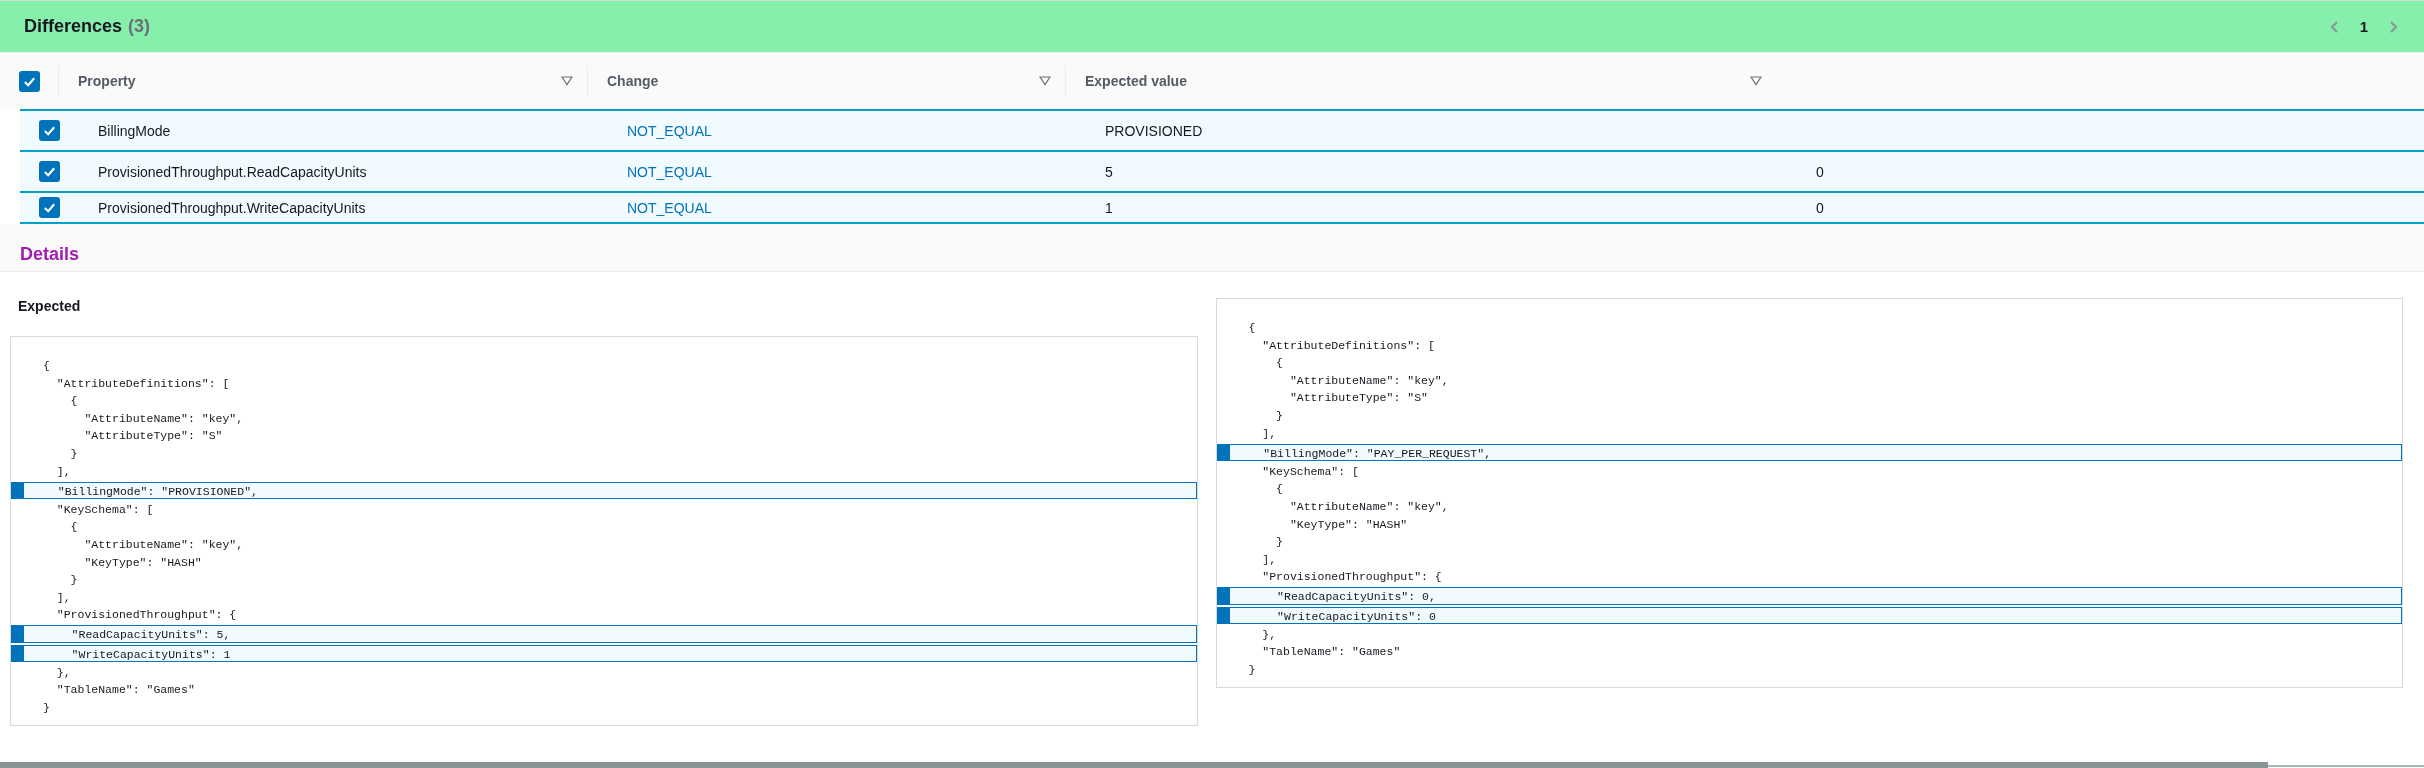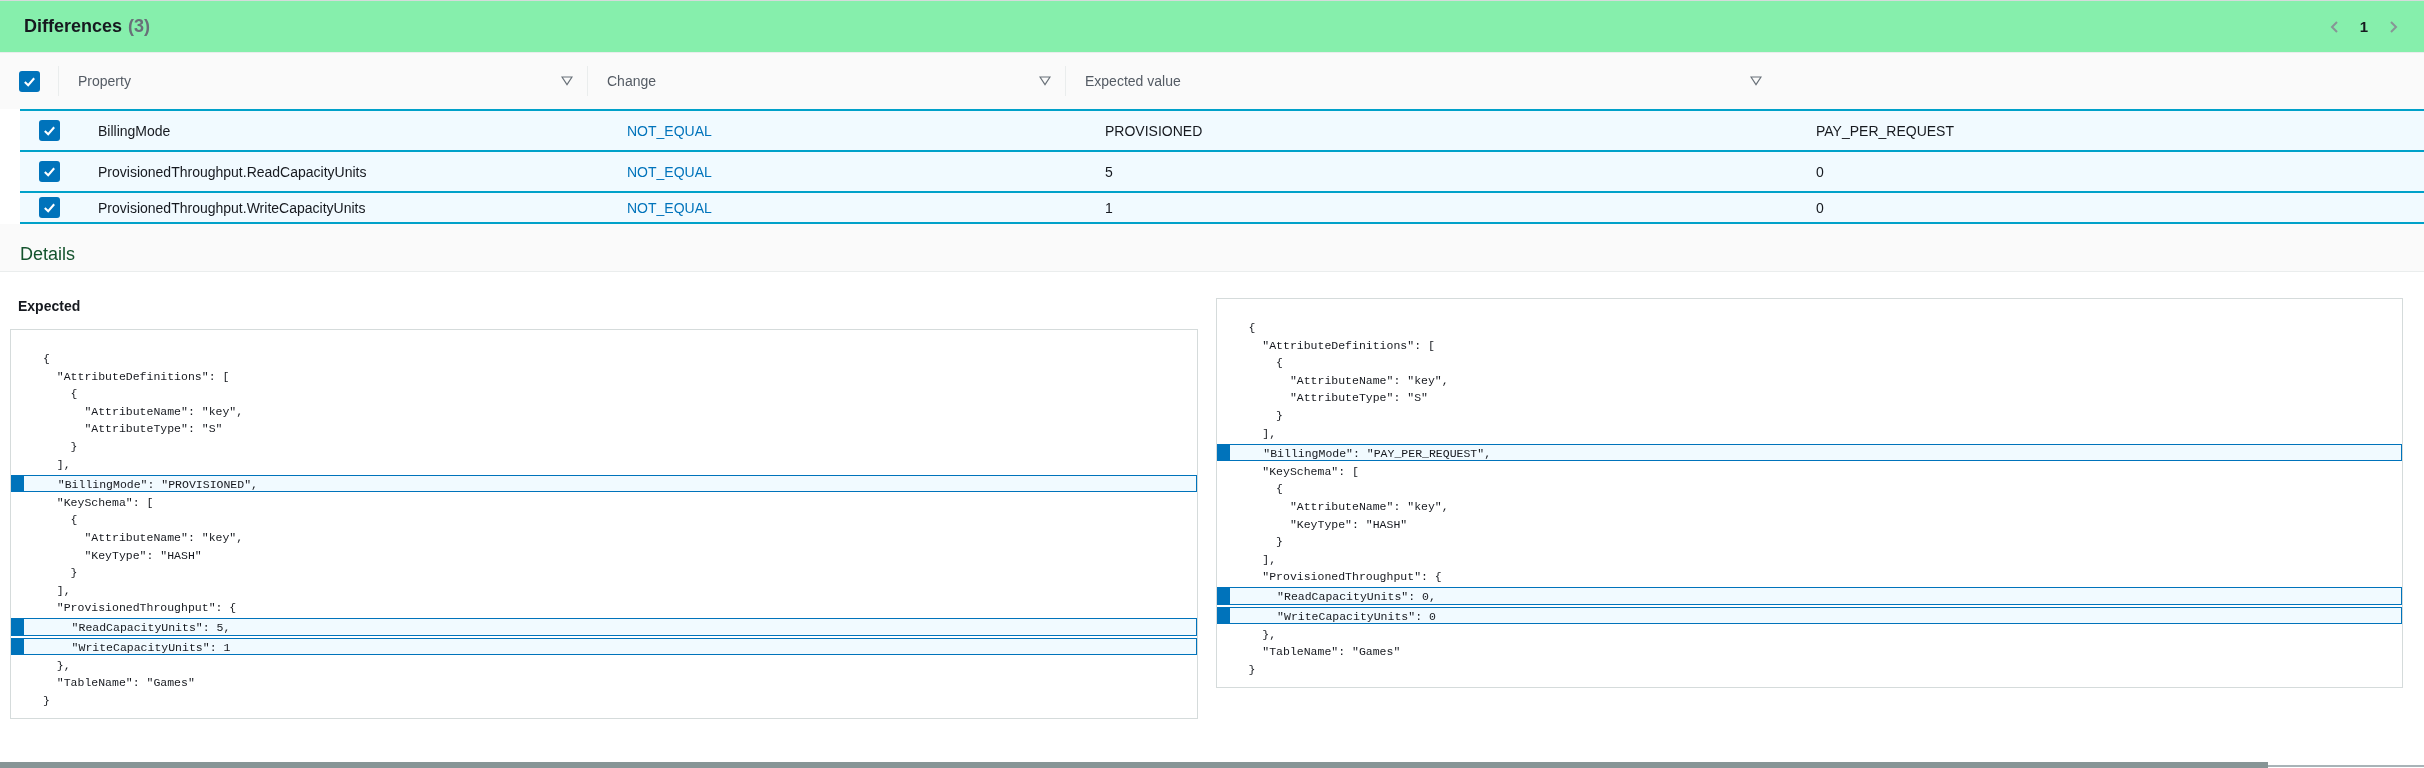--- a/index.html
+++ b/index.html
@@ -23,21 +23,21 @@
   .page-num { font-size:15px; font-weight:700; color:#16191f; cursor:pointer; }
 
   
   .grid-cols {
     display:grid;
     grid-template-columns:58px 529px 478px 711px 1fr;
   }
   .thead { height:56px; background:#fafafa; align-items:center; }
   .th {
     position:relative; height:100%; display:flex; align-items:center; justify-content:space-between;
-    padding:0 14px 0 20px; font-size:14px; font-weight:400; color:#545b64; cursor:pointer;text-align:right;
+    padding:0 14px 0 20px; font-size:14px; font-weight:700; color:#545b64; cursor:pointer;text-align:right;
   }
   .th::before {
     content:""; position:absolute; left:0; top:50%; transform:translateY(-50%);
     width:1px; height:30px; background:#eaeded;
   }
   .cb-cell { display:flex; align-items:center; justify-content:center; }
   .checkbox {
     width:21px; height:21px; border-radius:3px; background:#0073bb; display:inline-flex;
     align-items:center; justify-content:center; cursor:pointer; flex:none;
   }
@@ -47,25 +47,25 @@
   }
   .trow:last-child { border-bottom:2px solid #00a1c9; height:33px; }
   .cell { font-size:14px; color:#16191f; padding-left:20px; white-space:nowrap; overflow:hidden; }
   .cell.link { color:#0073bb; cursor:pointer; }
 
   
   .details-header {
     height:48px; background:#fafafa; border-bottom:1px solid #eaeded;
     display:flex; align-items:center; padding-left:20px;
   }
-  .details-title { font-size:18px; font-weight:400; color:#14532d;margin-top:14px; }
+  .details-title { font-size:18px; font-weight:700; color:#a21caf;margin-top:14px; }
 
   .details-body { display:flex; gap:18px; padding:26px 21px 0 10px; }
   .panel-col { flex:1; min-width:0; }
-  .panel-label { font-size:14px; font-weight:700; color:#16191f; padding-left:8px; margin-bottom:15px; }
+  .panel-label { font-size:14px; font-weight:700; color:#16191f; padding-left:8px; margin-bottom:22px; }
   .code-panel {
     border:1px solid #d5dbdb; background:#ffffff; height:390px; overflow:hidden;
     padding-top:20px;
   }
   .code-line {
     font-family:"Liberation Mono", "DejaVu Sans Mono", monospace;
     font-size:11.5px; line-height:17.6px; height:17.6px;
     padding-left:32px; white-space:pre; color:#16191f; position:relative;
   }
   .code-line.hl {
@@ -135,21 +135,20 @@
       <div class="cb-cell">
         <span class="checkbox">
           <svg viewBox="0 0 16 16">
             <path d="M3 8.5 L6.6 12 L13 4.5" fill="none" stroke="#ffffff" stroke-width="2.2"></path>
           </svg>
         </span>
       </div>
       <div class="cell">BillingMode</div>
       <div class="cell link">NOT_EQUAL</div>
       <div class="cell">PROVISIONED</div>
-      <div class="cell">PAY_PER_REQUEST</div>
     </div>
     <div class="trow grid-cols">
       <div class="cb-cell">
         <span class="checkbox">
           <svg viewBox="0 0 16 16">
             <path d="M3 8.5 L6.6 12 L13 4.5" fill="none" stroke="#ffffff" stroke-width="2.2"></path>
           </svg>
         </span>
       </div>
       <div class="cell">ProvisionedThroughput.ReadCapacityUnits</div>

